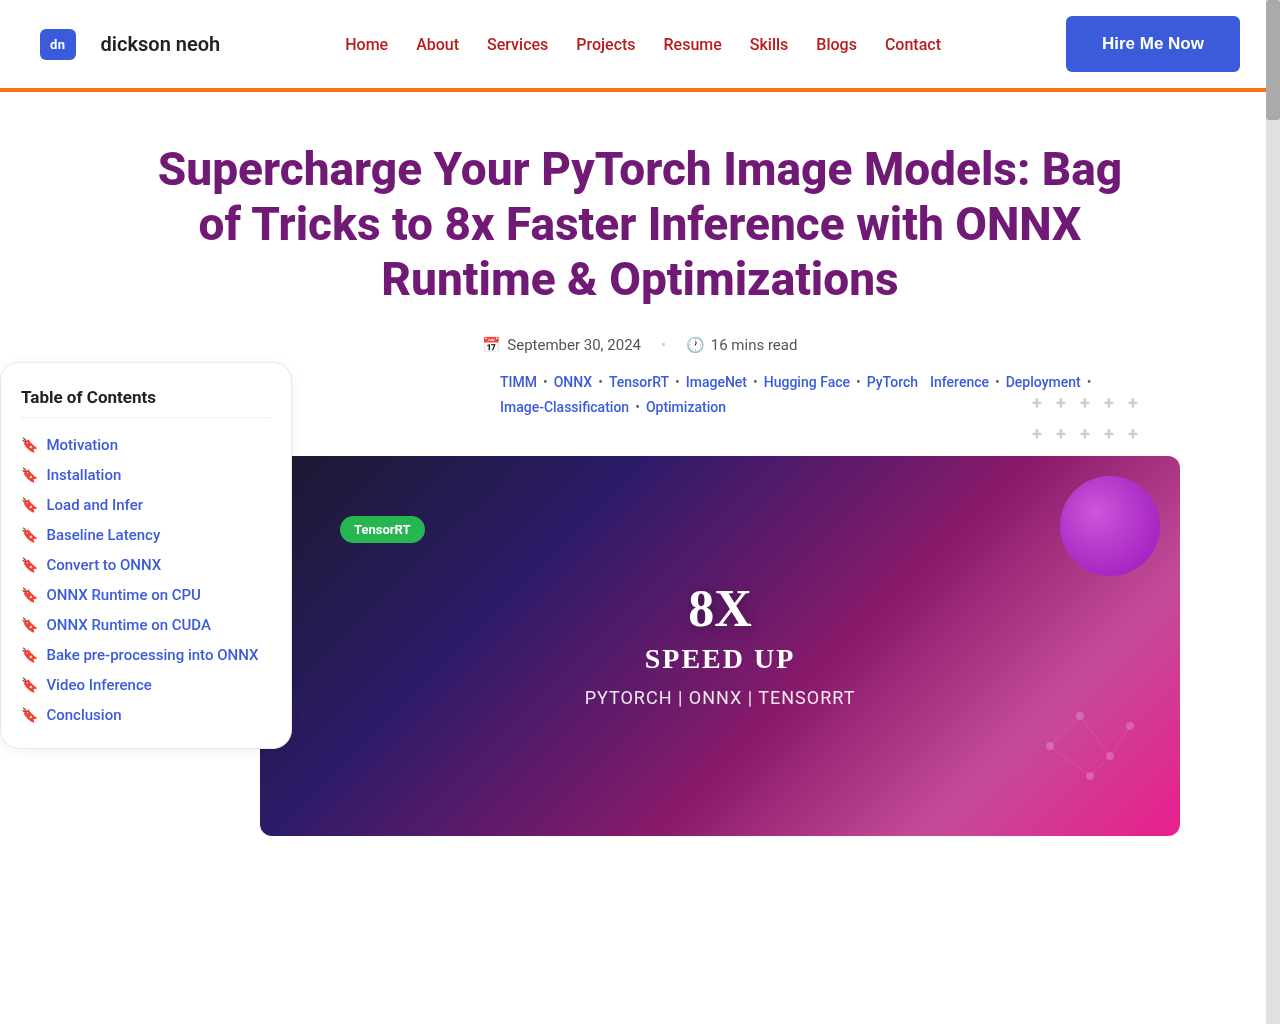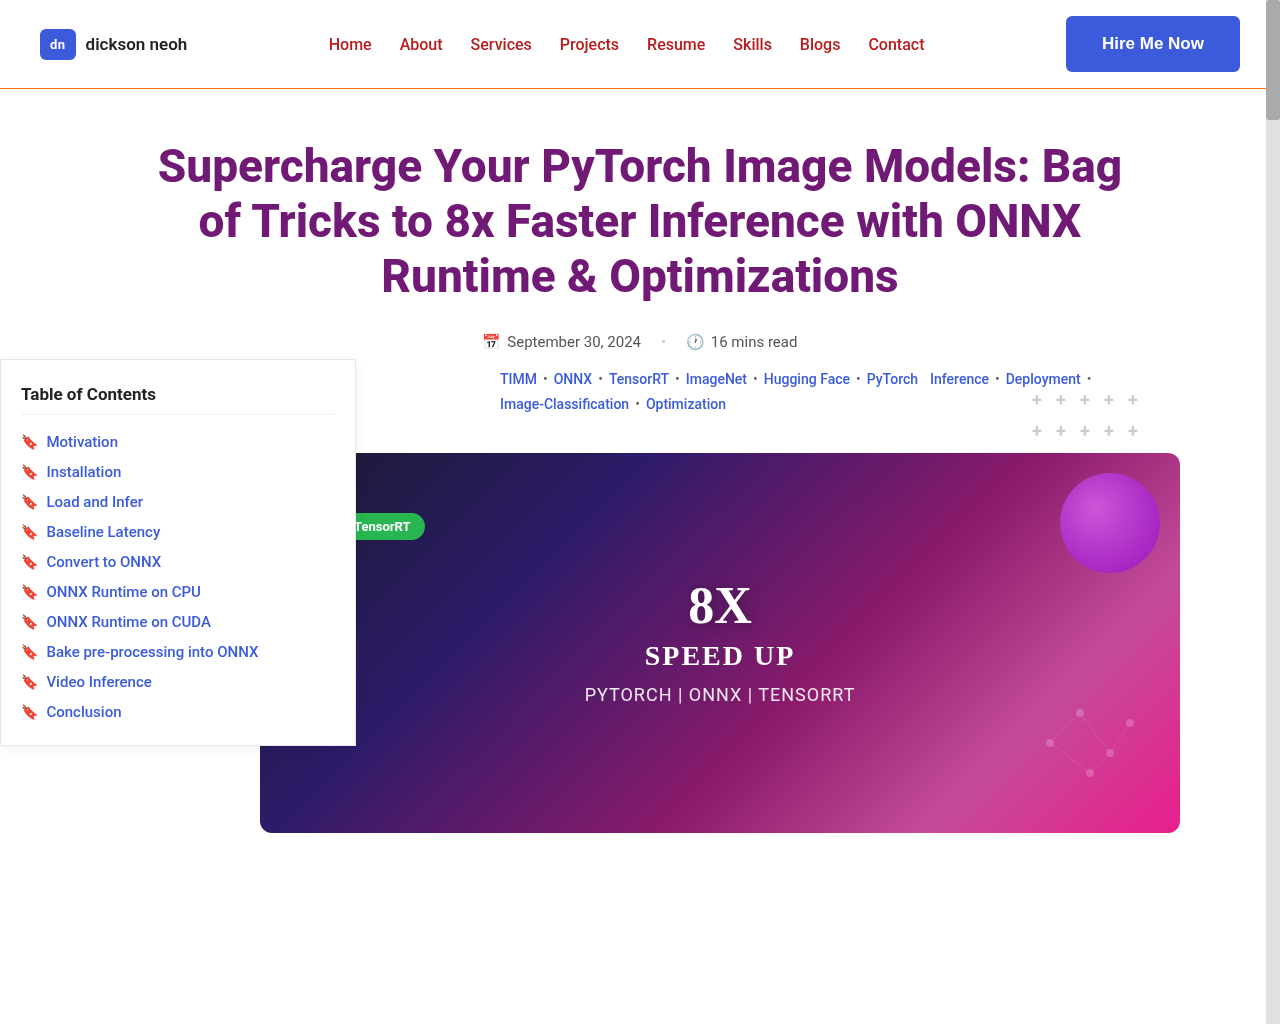--- a/index.html
+++ b/index.html
@@ -17,21 +17,21 @@
       overflow-x: hidden;
     }
 
     
     .navbar {
       display: flex;
       align-items: center;
       justify-content: space-between;
       padding: 16px 40px;
       background: #fff;
-      border-bottom: 1px solid #f97316;
+      border-bottom: 4px solid #f97316;
       position: relative;
       z-index: 100;
     }
 
     .logo-area {
       display: flex;
       align-items: center;
       gap: 10px;
     }
 
@@ -39,23 +39,24 @@
       background: #3b5bdb;
       color: #fff;
       font-weight: 700;
       font-size: 13px;
       padding: 8px 10px;
       border-radius: 6px;
       letter-spacing: 0.5px;
     }
 
     .logo-name {
-      font-size: 17px;
+      font-size: 20px;
       font-weight: 600;
       color: #222;
+      margin-left: 15px;
     }
 
     .nav-links {
       display: flex;
       align-items: center;
       gap: 28px;
       list-style: none;
     }
 
     .nav-links a {
@@ -172,24 +173,24 @@
       color: #ccc;
       font-size: 18px;
       font-weight: bold;
     }
 
     
     .toc-panel {
       position: absolute;
       left: 0;
       top: 270px;
-      width: 356px;
+      width: 292px;
       background: #fff;
       border: 1px solid #e8e8e8;
-      border-radius: 0;
+      border-radius: 19px;
       padding: 24px 20px;
       box-shadow: 0 2px 12px rgba(0,0,0,0.06);
       z-index: 50;
     }
 
     .toc-title {
       font-size: 17px;
       font-weight: 700;
       color: #222;
       margin-bottom: 18px;

